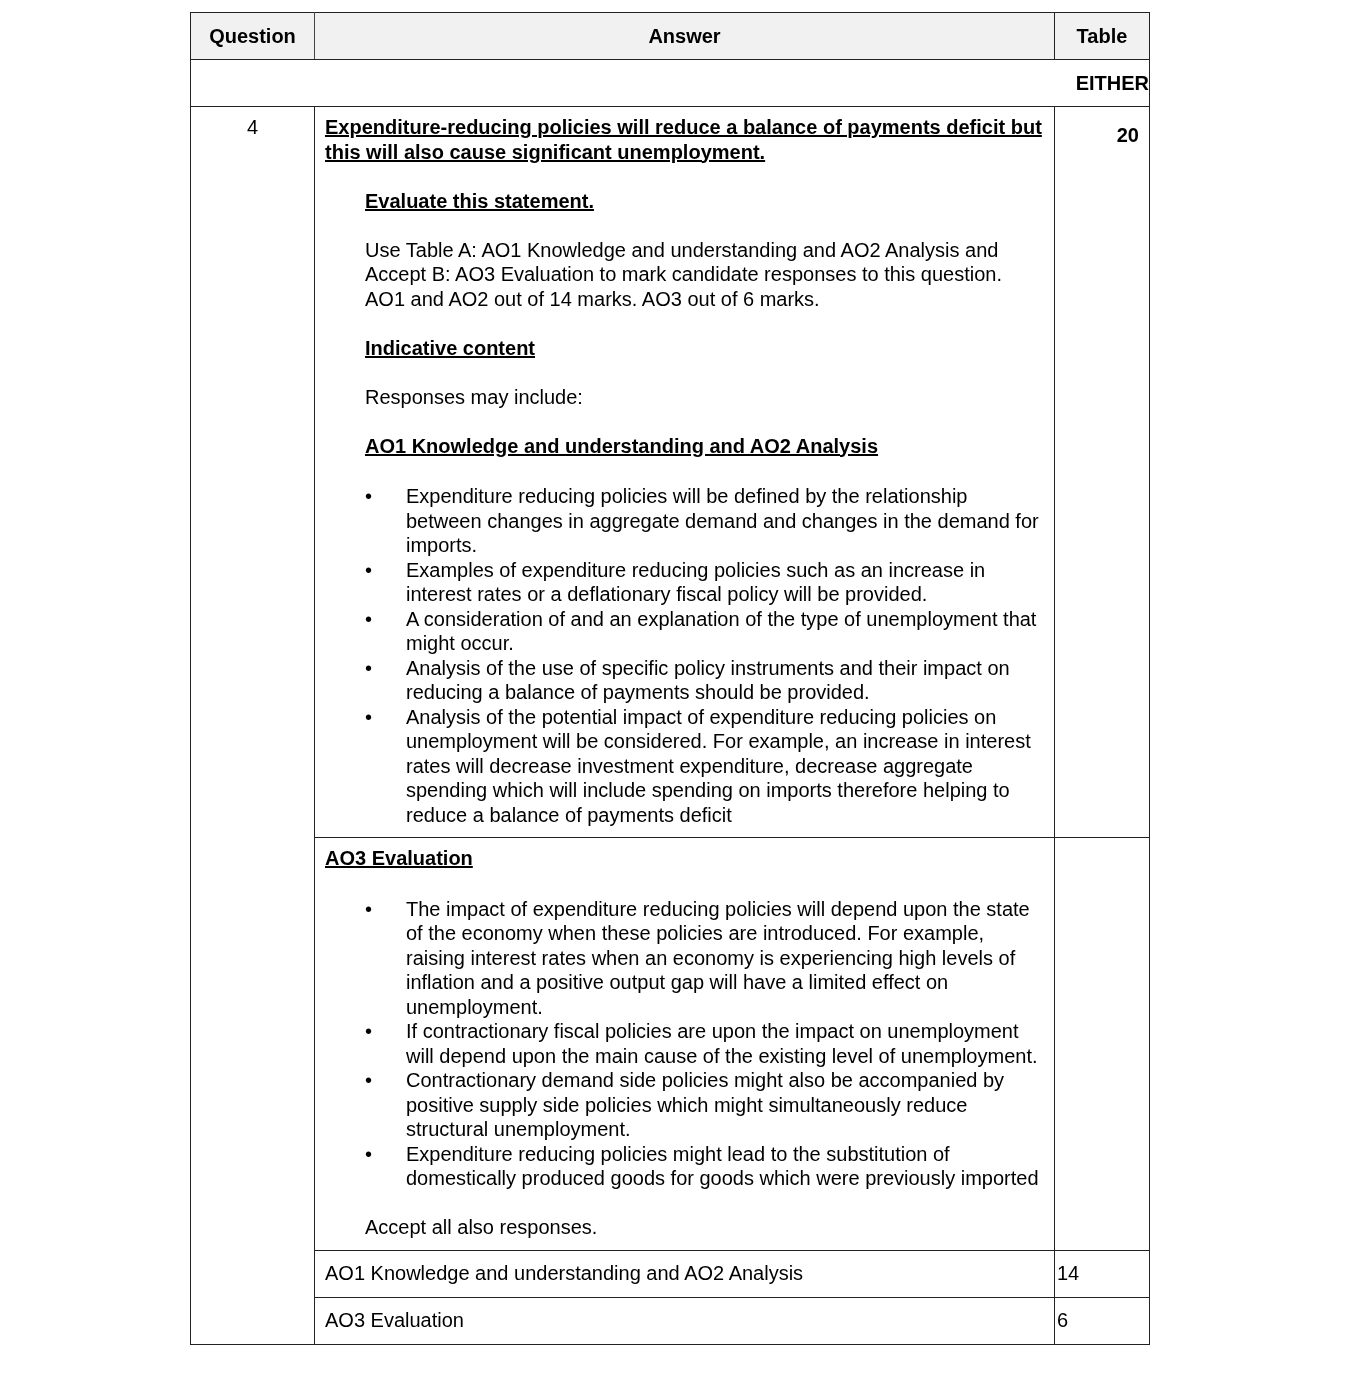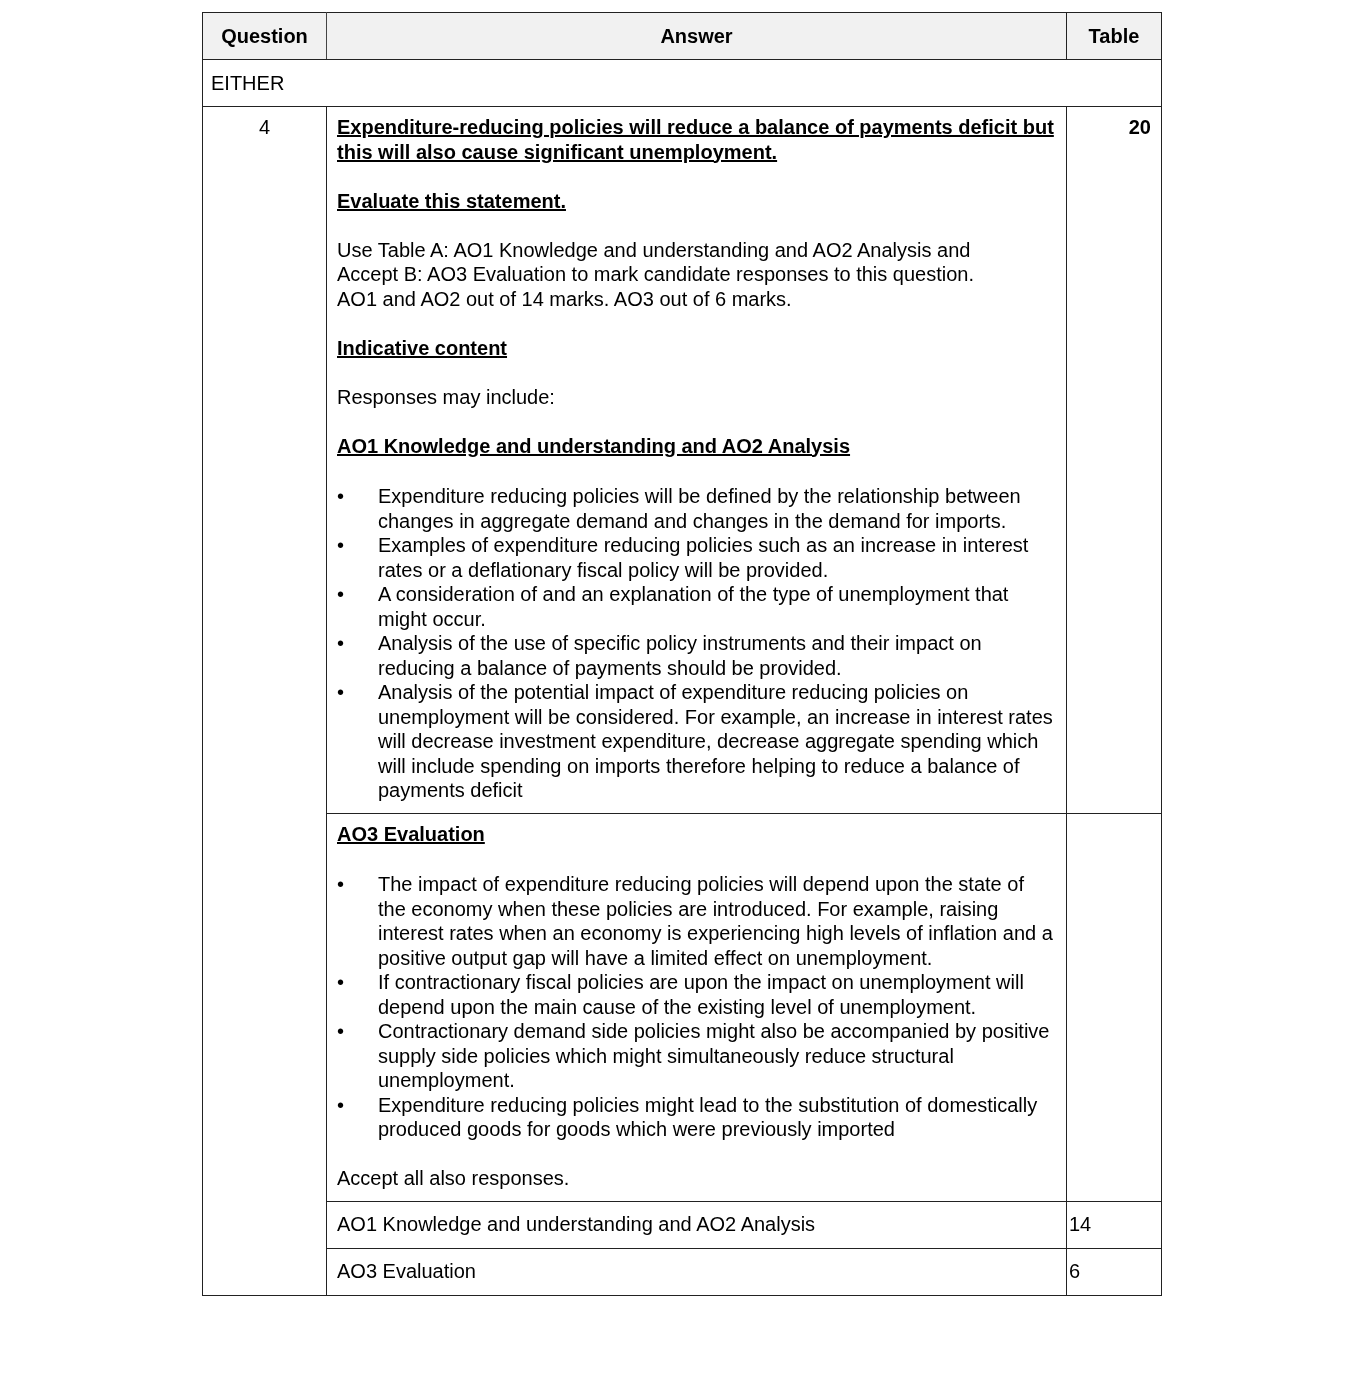--- a/index.html
+++ b/index.html
@@ -1,31 +1,31 @@
 <!DOCTYPE html>
 <html><head>
 <meta charset="utf-8">
 <style>
   html, body { margin: 0; padding: 0; background: #ffffff; }
   body { width: 1345px; height: 1390px; position: relative; font-family: "Liberation Sans", sans-serif; color: #000; }
-  .sheet { position: absolute; left: 202px; top: 12px; width: 959px; }
+  .sheet { position: absolute; left: 190px; top: 12px; width: 959px; }
   table { border-collapse: collapse; width: 959px; table-layout: fixed; font-size: 20px; line-height: 24.5px; }
   col.c1 { width: 124px; }
   col.c2 { width: 740px; }
   col.c3 { width: 95px; }
   td, th { border: 1.3px solid #222; vertical-align: top; padding: 0; }
   thead th { background: #f1f1f1; font-weight: bold; height: 46px; vertical-align: middle; text-align: center; }
   thead th.q { border-right: 1px solid #444; }
-  .either { font-weight: normal; height: 46px; vertical-align: middle; padding-left: 8px; }
+  .either { font-weight: bold; height: 46px; vertical-align: middle; padding-left: 18px; text-align: right; }
   .qnum { text-align: center; padding-top: 8px; }
-  .marks { text-align: right; padding: 8px 10px 0 0; font-weight: bold; }
+  .marks { text-align: right; padding: 16px 10px 0 0; font-weight: bold; }
   .ans { padding: 8px 10px 10px 10px; }
   .bold { font-weight: bold; text-decoration: underline; }
   p { margin: 0; }
-  .gap { margin-top: 24.5px; }
+  .gap { margin-top: 24.5px; margin-left: 40px; }
   ul { list-style: none; margin: 0; padding: 0; }
   ul li { position: relative; padding-left: 41px; }
   ul li .bullet { position: absolute; left: 0; top: 0; }
   .sumrow td { height: 46px; vertical-align: middle; }
   .sumlabel { padding-left: 10px; }
   .summark { padding-left: 2px; }
 </style>
 </head>
 <body>
 

